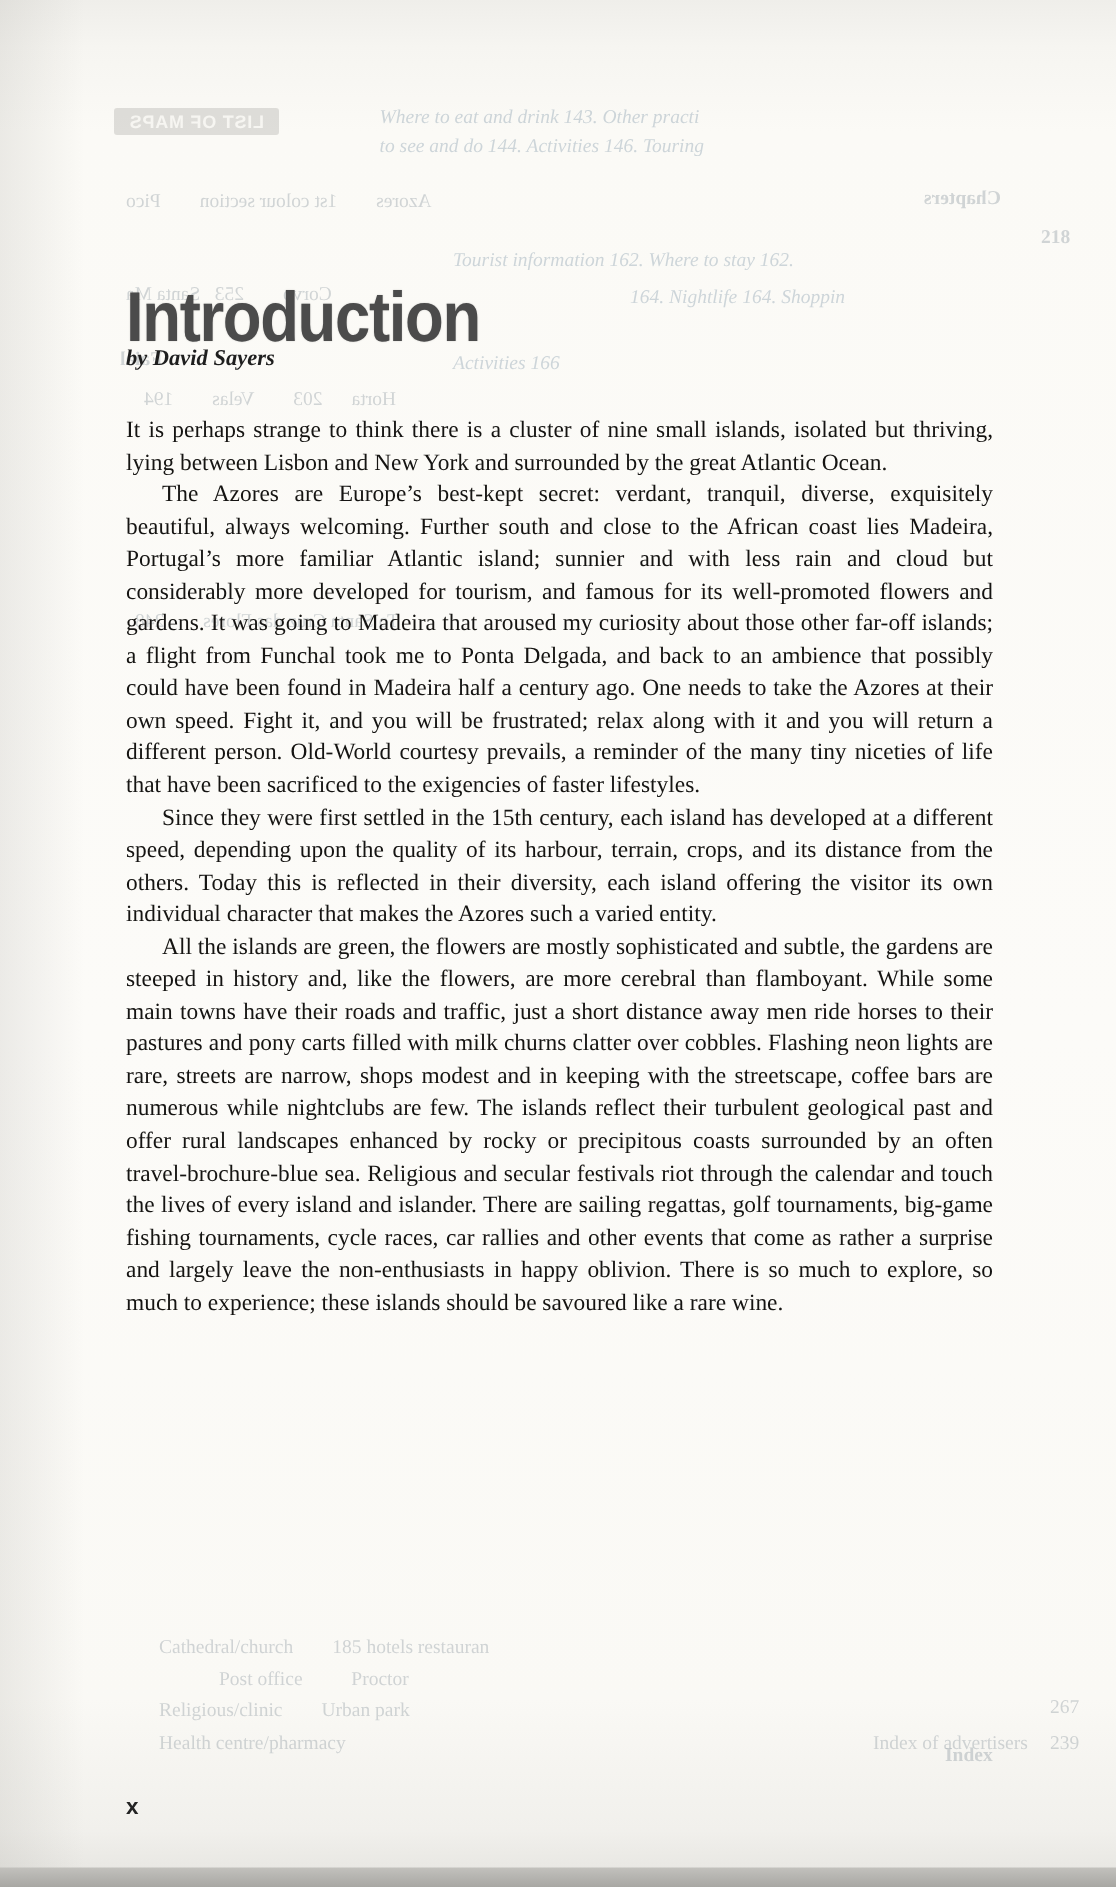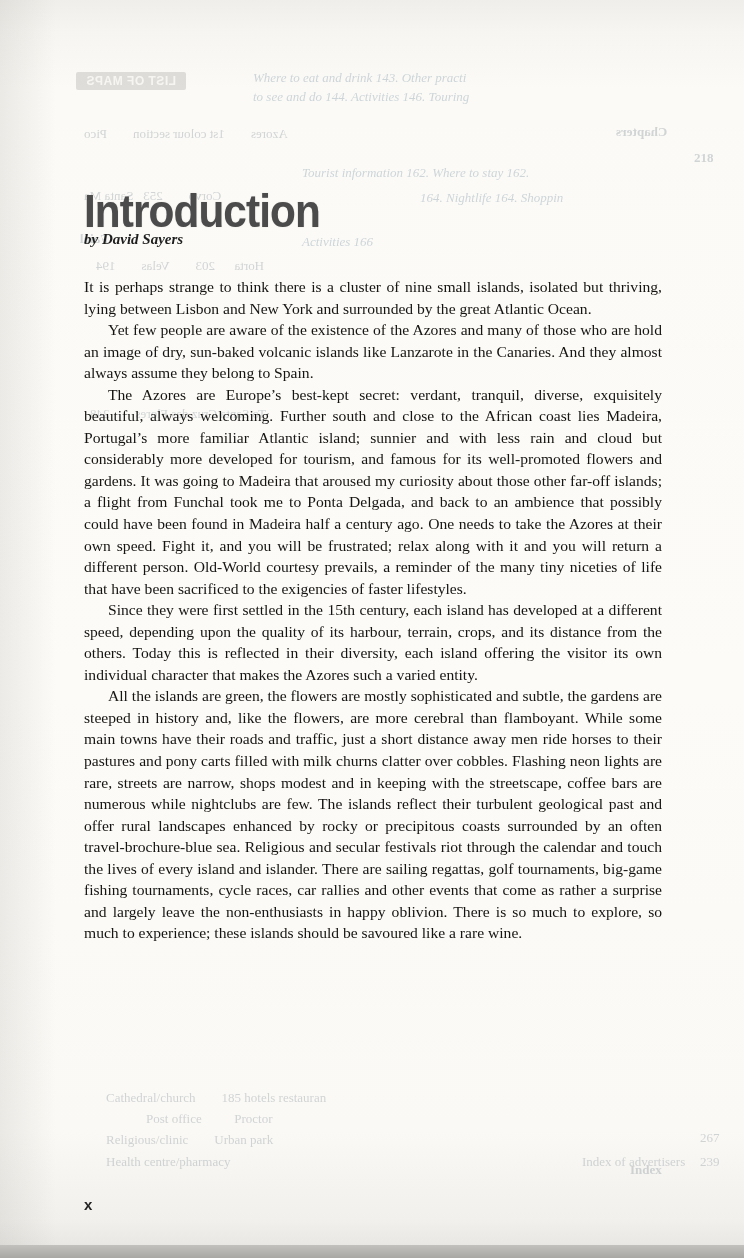--- a/index.html
+++ b/index.html
@@ -93,21 +93,20 @@
   <div class="ghost" style="left:700px;top:1130px;">267</div>
   <div class="ghost" style="left:582px;top:1154px;">Index of advertisers</div>
   <div class="ghost" style="left:700px;top:1154px;">239</div>
 
   <h1 class="title">Introduction</h1>
 
   <div class="byline">by David Sayers</div>
 
   <div class="body-text">
     <p class="first">It is perhaps strange to think there is a cluster of nine small islands, isolated but thriving, lying between Lisbon and New York and surrounded by the great Atlantic Ocean.</p>
-    <p>Yet few people are aware of the existence of the Azores and many of those who are hold an image of dry, sun-baked volcanic islands like Lanzarote in the Canaries. And they almost always assume they belong to Spain.</p>
     <p>The Azores are Europe’s best-kept secret: verdant, tranquil, diverse, exquisitely beautiful, always welcoming. Further south and close to the African coast lies Madeira, Portugal’s more familiar Atlantic island; sunnier and with less rain and cloud but considerably more developed for tourism, and famous for its well-promoted flowers and gardens. It was going to Madeira that aroused my curiosity about those other far-off islands; a flight from Funchal took me to Ponta Delgada, and back to an ambience that possibly could have been found in Madeira half a century ago. One needs to take the Azores at their own speed. Fight it, and you will be frustrated; relax along with it and you will return a different person. Old-World courtesy prevails, a reminder of the many tiny niceties of life that have been sacrificed to the exigencies of faster lifestyles.</p>
     <p>Since they were first settled in the 15th century, each island has developed at a different speed, depending upon the quality of its harbour, terrain, crops, and its distance from the others. Today this is reflected in their diversity, each island offering the visitor its own individual character that makes the Azores such a varied entity.</p>
     <p>All the islands are green, the flowers are mostly sophisticated and subtle, the gardens are steeped in history and, like the flowers, are more cerebral than flamboyant. While some main towns have their roads and traffic, just a short distance away men ride horses to their pastures and pony carts filled with milk churns clatter over cobbles. Flashing neon lights are rare, streets are narrow, shops modest and in keeping with the streetscape, coffee bars are numerous while nightclubs are few. The islands reflect their turbulent geological past and offer rural landscapes enhanced by rocky or precipitous coasts surrounded by an often travel-brochure-blue sea. Religious and secular festivals riot through the calendar and touch the lives of every island and islander. There are sailing regattas, golf tournaments, big-game fishing tournaments, cycle races, car rallies and other events that come as rather a surprise and largely leave the non-enthusiasts in happy oblivion. There is so much to explore, so much to experience; these islands should be savoured like a rare wine.</p>
   </div>
 
   <div class="page-number">x</div>
 
   <div class="bottom-edge"></div>
 
 </div>

